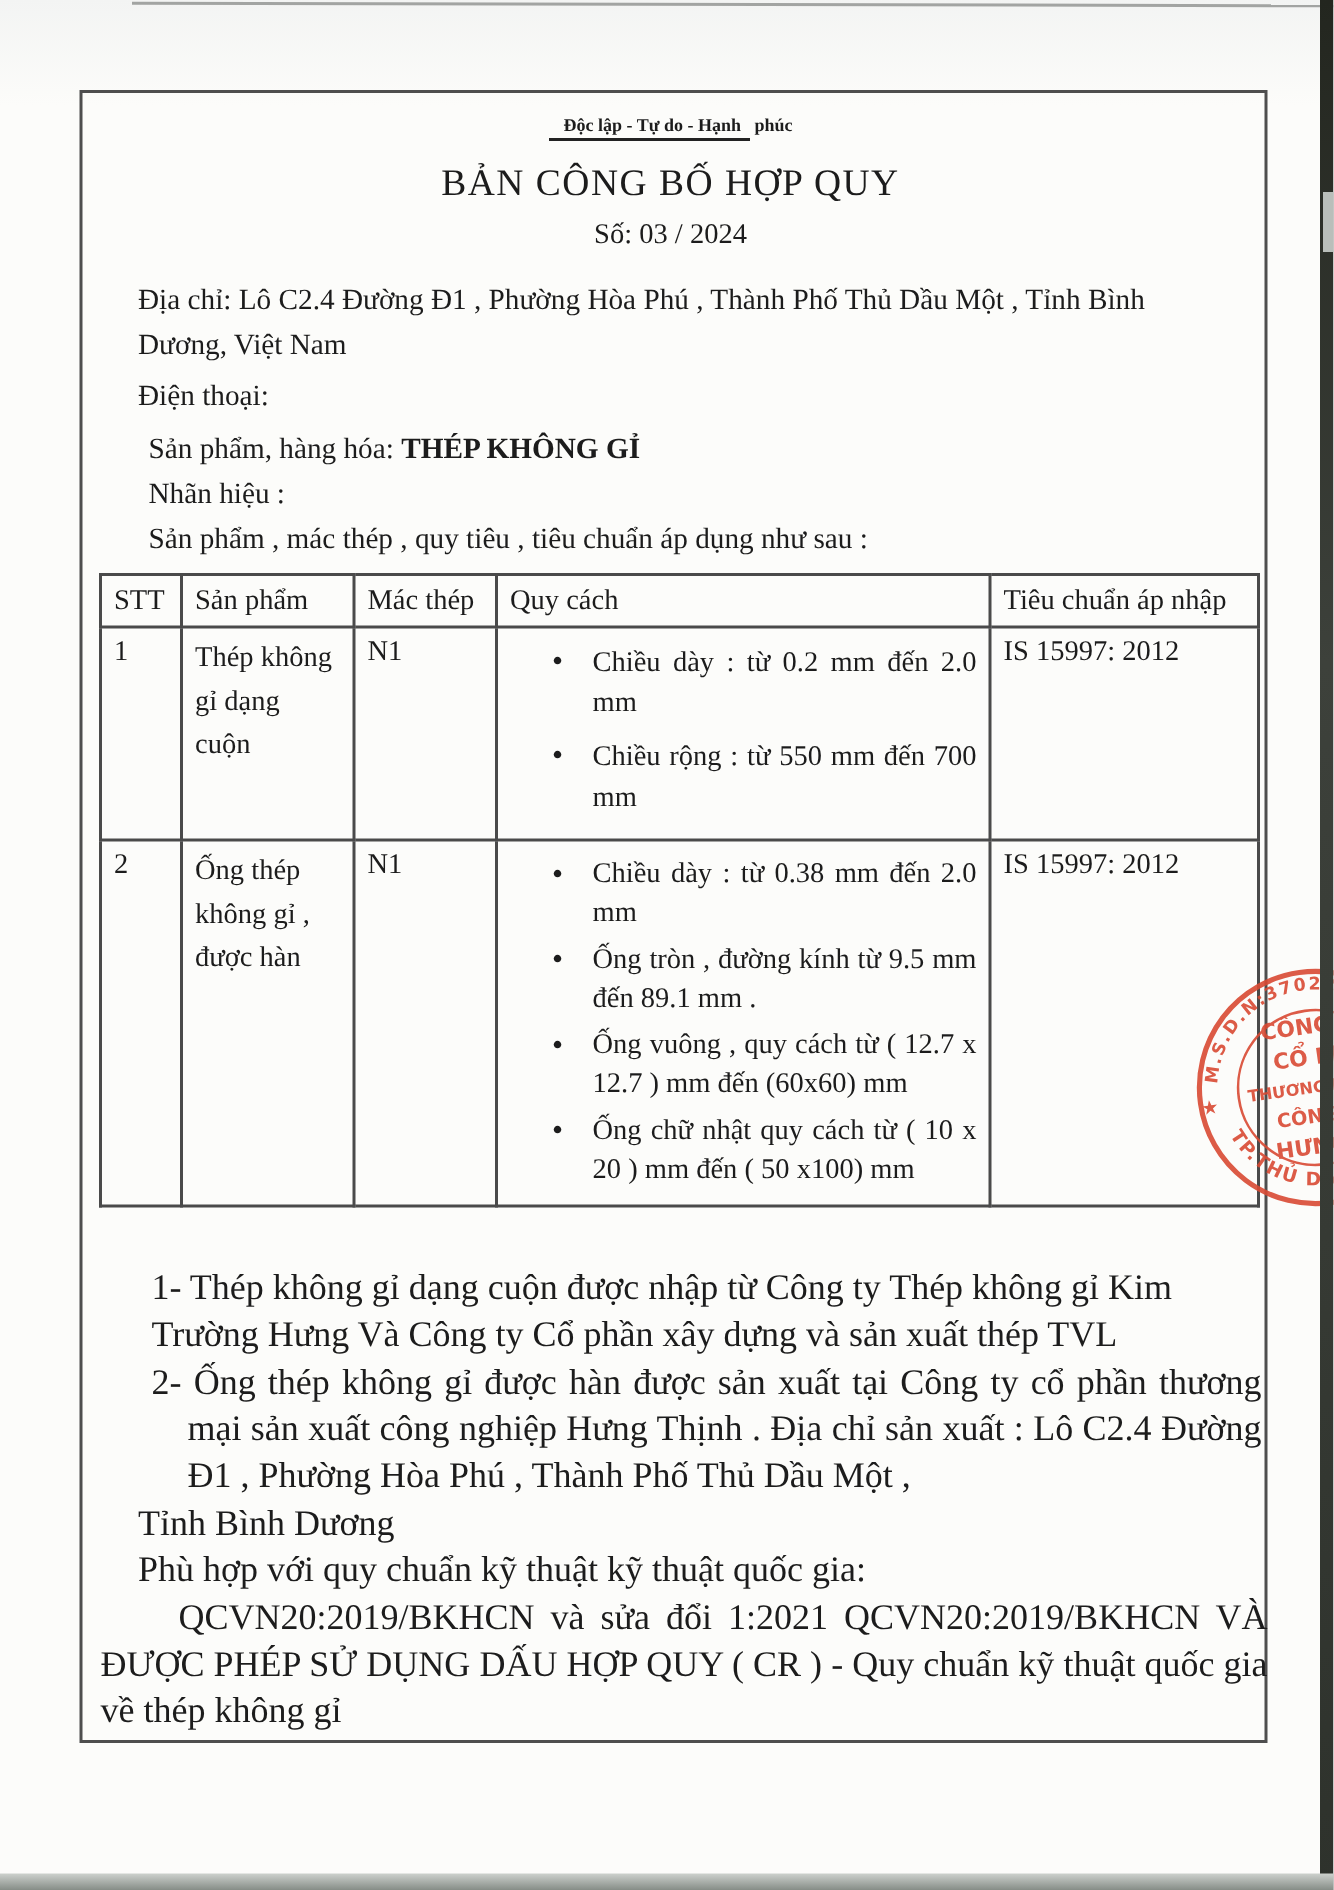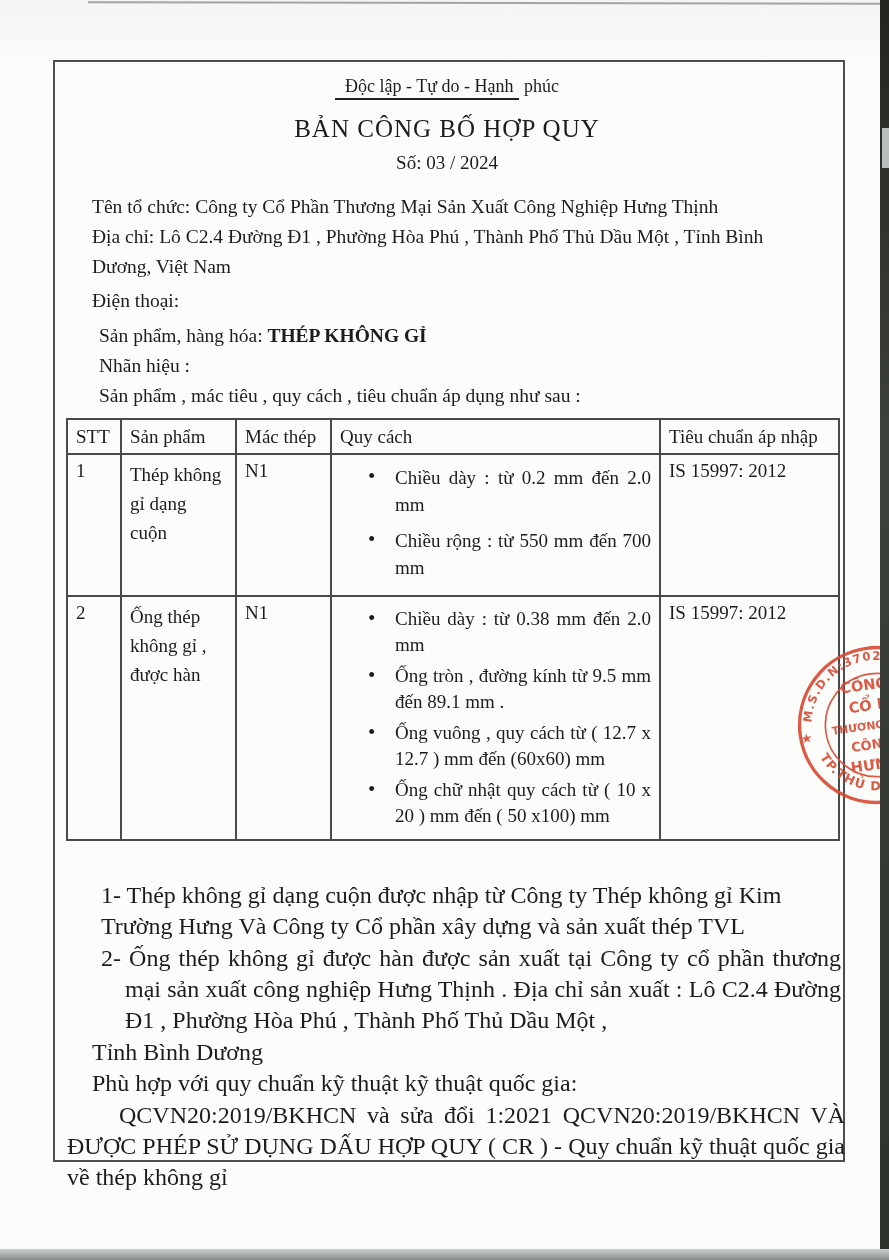--- a/index.html
+++ b/index.html
@@ -16,21 +16,21 @@
   .scan-right-gap { position:absolute; top:128px; right:0; width:7px; height:40px; background:#b9beba; z-index:10; }
   .scan-bottom-strip { position:absolute; bottom:0; left:0; width:889px; height:11px; background:linear-gradient(#cdd1cd,#868d87); z-index:9; }
 
   
   .frame {
     position:absolute; left:53px; top:60px; width:792px; height:1102px;
     border:2px solid #4e4e4e; padding:11px 14px 0 10px; background:transparent;
   }
   .t-center { text-align:center; }
   .nat-title { font-size:19px; font-weight:bold; letter-spacing:.4px; }
-  .motto { font-size:18px; font-weight:normal; margin-top:3px; }
+  .motto { font-size:12px; font-weight:bold; margin-top:3px; }
   .motto .ul { border-bottom:2px solid #222; padding:0 6px 2px 10px; }
   .doc-title { font-size:25px; font-weight:normal; margin-top:18px; letter-spacing:1px; }
   .doc-number { font-size:19px; margin-top:9px; }
 
   .info { margin-top:18px; font-size:19.5px; line-height:30px; }
   .info p { margin-left:27px; }
   .info p.indent2 { margin-left:34px; }
   .info .addr { width:716px; }
   .info .phone { margin-top:4px; margin-bottom:5px; }
   .bold { font-weight:bold; }
@@ -70,26 +70,25 @@
 <div class="scan-bottom-strip"></div>
 
 <div class="frame">
 
   <div class="t-center motto"><span class="ul">Độc lập - Tự do - Hạnh</span><span> phúc</span></div>
 
   <div class="t-center doc-title">BẢN CÔNG BỐ HỢP QUY</div>
   <div class="t-center doc-number">Số: 03 / 2024</div>
 
   <div class="info">
-    <p>Tên tổ chức: Công ty Cổ Phần Thương Mại Sản Xuất Công Nghiệp Hưng Thịnh</p>
     <p class="addr">Địa chỉ: Lô C2.4 Đường Đ1 , Phường Hòa Phú , Thành Phố Thủ Dầu Một , Tỉnh Bình Dương, Việt Nam</p>
     <p class="phone">Điện thoại:</p>
     <p class="indent2"><span>Sản phẩm, hàng hóa: </span><span class="bold">THÉP KHÔNG GỈ</span></p>
     <p class="indent2">Nhãn hiệu :</p>
-    <p class="indent2">Sản phẩm , mác tiêu , quy cách , tiêu chuẩn áp dụng như sau :</p>
+    <p class="indent2">Sản phẩm , mác thép , quy tiêu , tiêu chuẩn áp dụng như sau :</p>
   </div>
 
   <table class="spec-table">
     <colgroup>
       <col class="col-stt">
         <col class="col-product">
         <col class="col-grade">
         <col class="col-spec">
         <col class="col-std">
     </colgroup>

